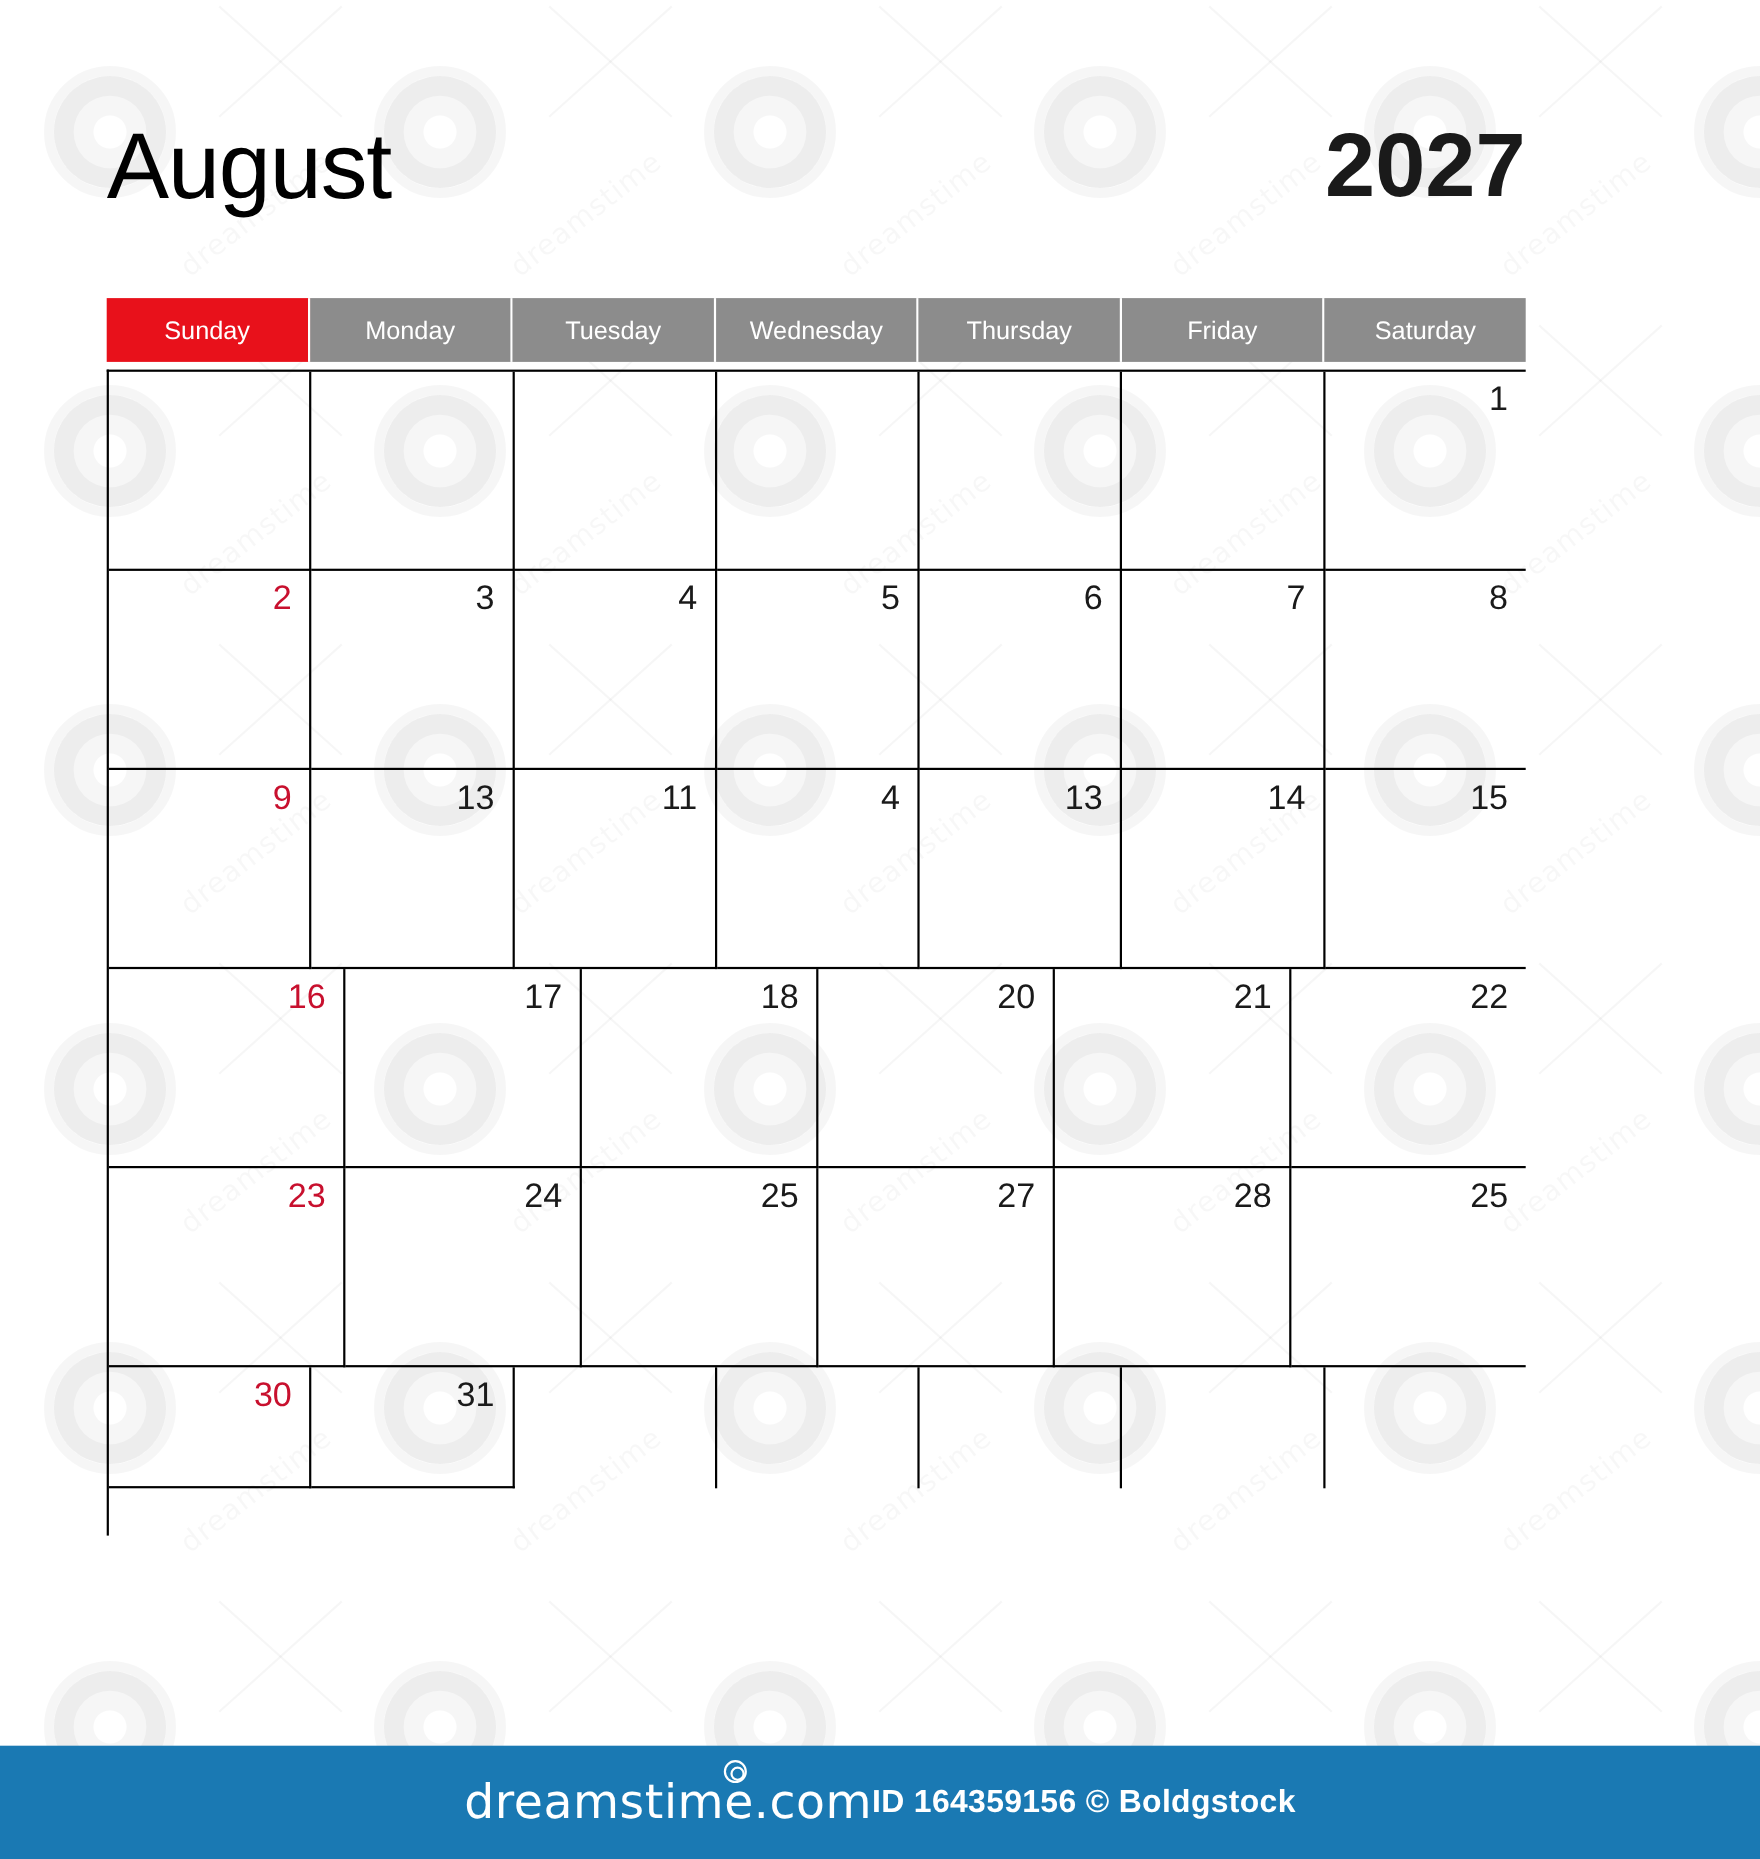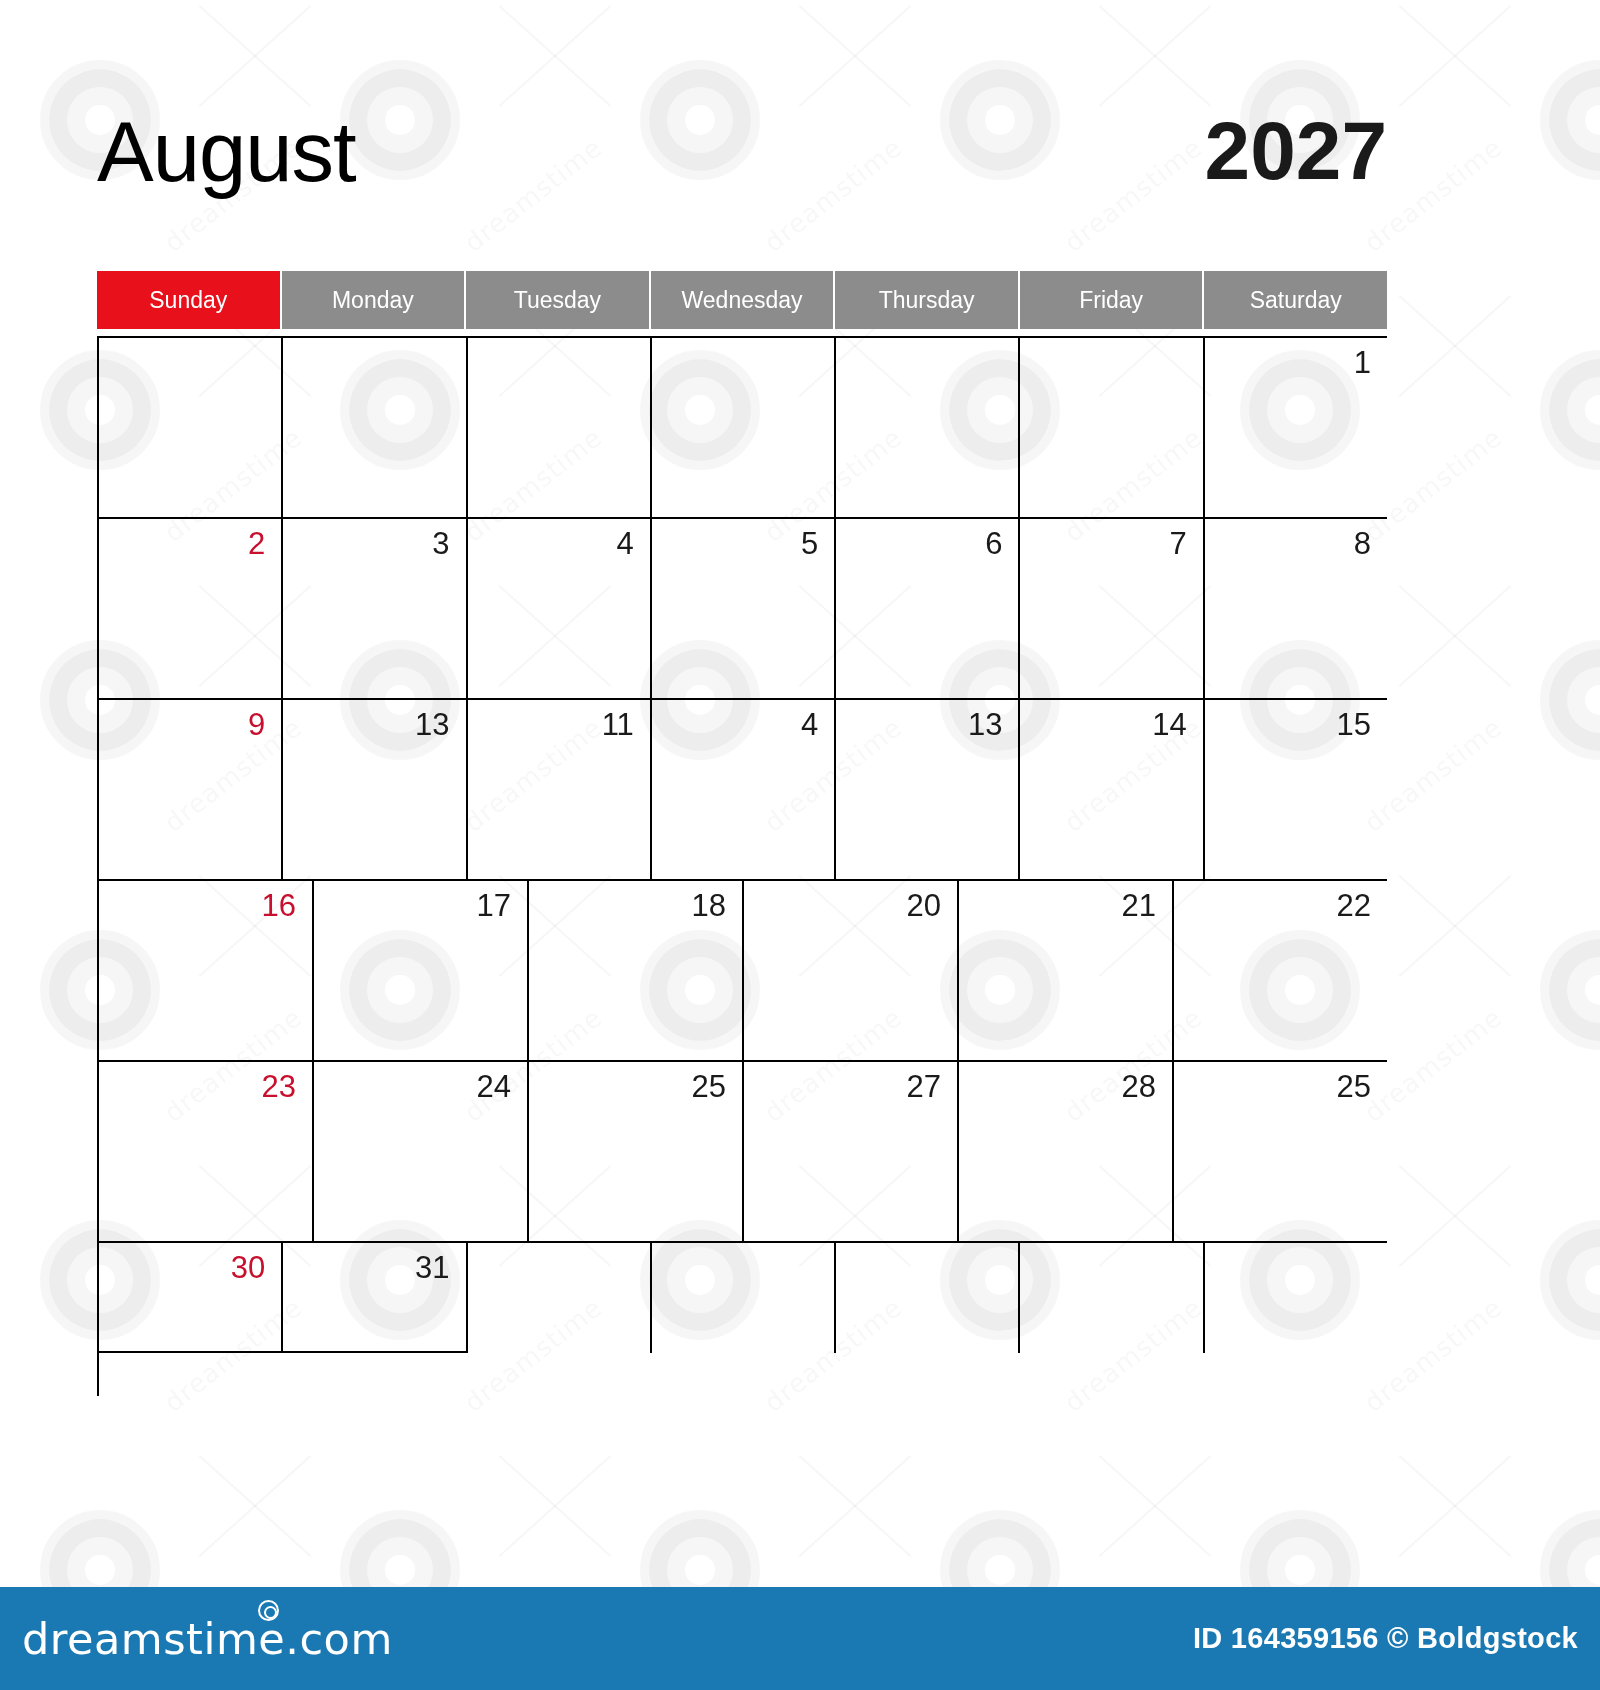--- a/index.html
+++ b/index.html
@@ -154,21 +154,21 @@
   #footer {
     position: absolute;
     left: 0;
     bottom: 0;
     width: 1600px;
     height: 103px;
     background: #1a79b3;
     z-index: 20;
     display: flex;
     align-items: center;
-    justify-content: space-between;
+    justify-content: center;
     padding: 0 22px;
   }
   #brand {
     position: relative;
     color: #ffffff;
     font-family: "DejaVu Sans", sans-serif;
     font-size: 43px;
     letter-spacing: 0.5px;
   }
   #brand-mark {

